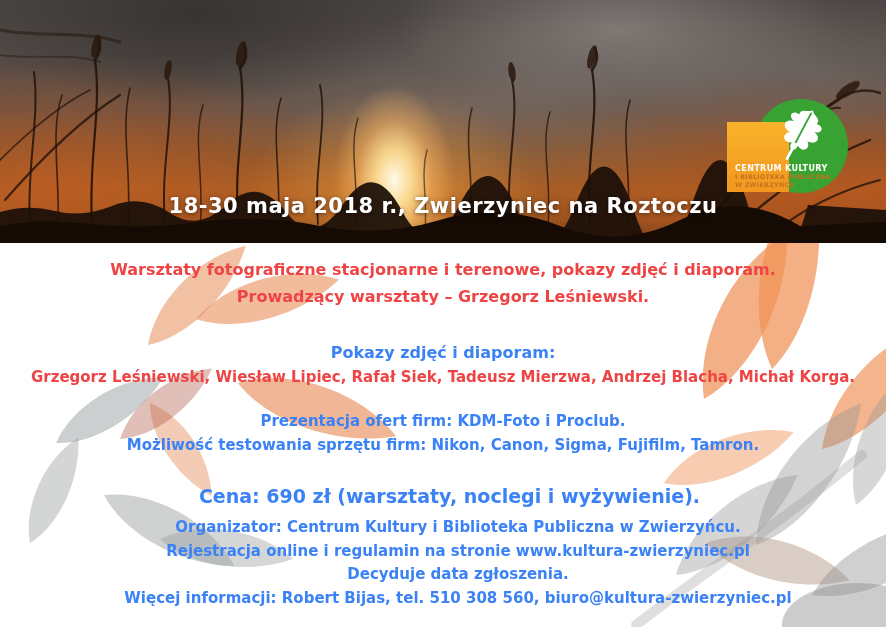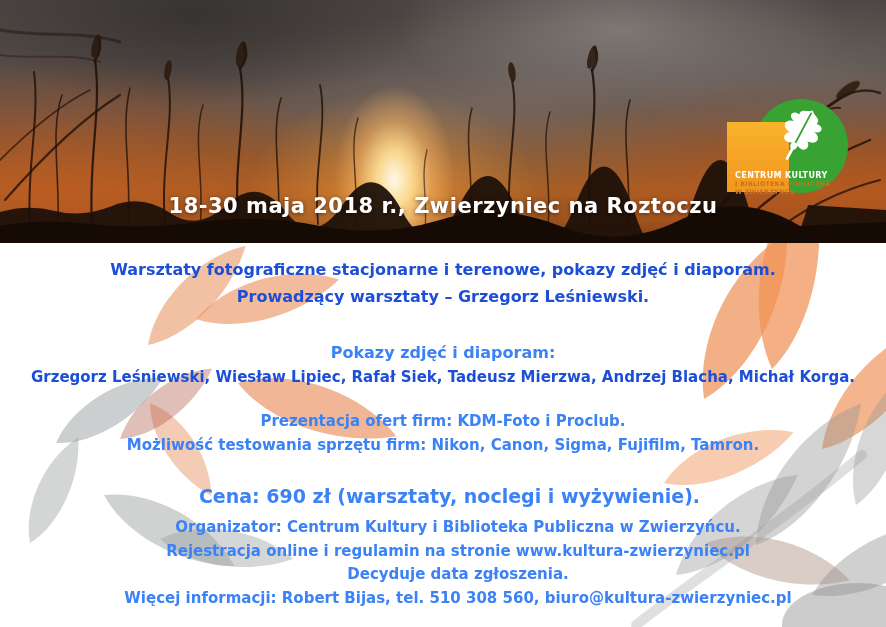--- a/index.html
+++ b/index.html
@@ -57,33 +57,33 @@
   .logo{position:absolute;left:712px;top:93px;width:150px;height:110px;z-index:4;}
   .logo-circle{
     position:absolute;left:42px;top:6px;width:94px;height:94px;border-radius:50%;
     background:#38a233;
   }
   .logo-square{
     position:absolute;left:15px;top:29px;width:62px;height:70px;
     background:linear-gradient(180deg,#f9b32b 0%,#f2961f 100%);
   }
   .logo-leaf{position:absolute;left:54px;top:8px;width:70px;height:66px;}
-  .logo-text{position:absolute;left:23px;top:79px;width:120px;line-height:8px;}
+  .logo-text{position:absolute;left:23px;top:72px;width:120px;line-height:8px;}
   .logo-text .t1{font-size:8px;font-weight:700;color:#ffffff;letter-spacing:0.4px;}
   .logo-text .t2,.logo-text .t3{font-size:6.3px;font-weight:700;color:#c3731f;letter-spacing:0.3px;}
 
   
   .content{
     position:absolute;left:0;top:243px;width:886px;height:384px;
     background:#ffffff;
   }
   .wm{position:absolute;left:0;top:0;width:886px;height:384px;display:block;}
   .content-text{position:relative;z-index:2;text-align:center;padding-top:13px;}
 
-  .green{color:#1d4ed8;}
+  .green{color:#ef4444;}
   .dark{color:#3b82f6;}
   p{margin:0;font-weight:700;}
 
   .intro{font-size:16px;line-height:27px;}
   .shows{margin-top:31px;}
   .shows-heading{font-size:16px;line-height:24px;}
   .names{font-size:15px;line-height:25px;}
   .offers{margin-top:19px;font-size:15px;line-height:24px;}
   .price{margin-top:26px;font-size:19px;line-height:26px;margin-left:13px;}
   .footer{margin-top:7px;font-size:15px;line-height:23.5px;padding-left:30px;}

